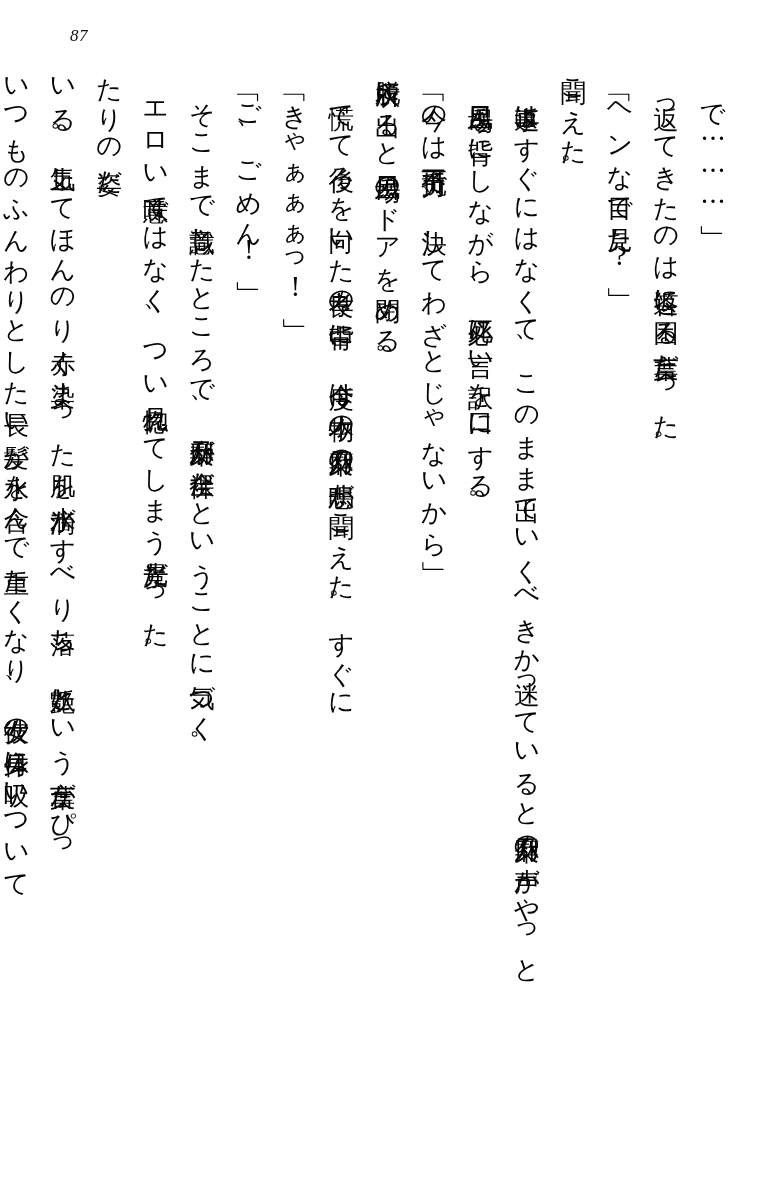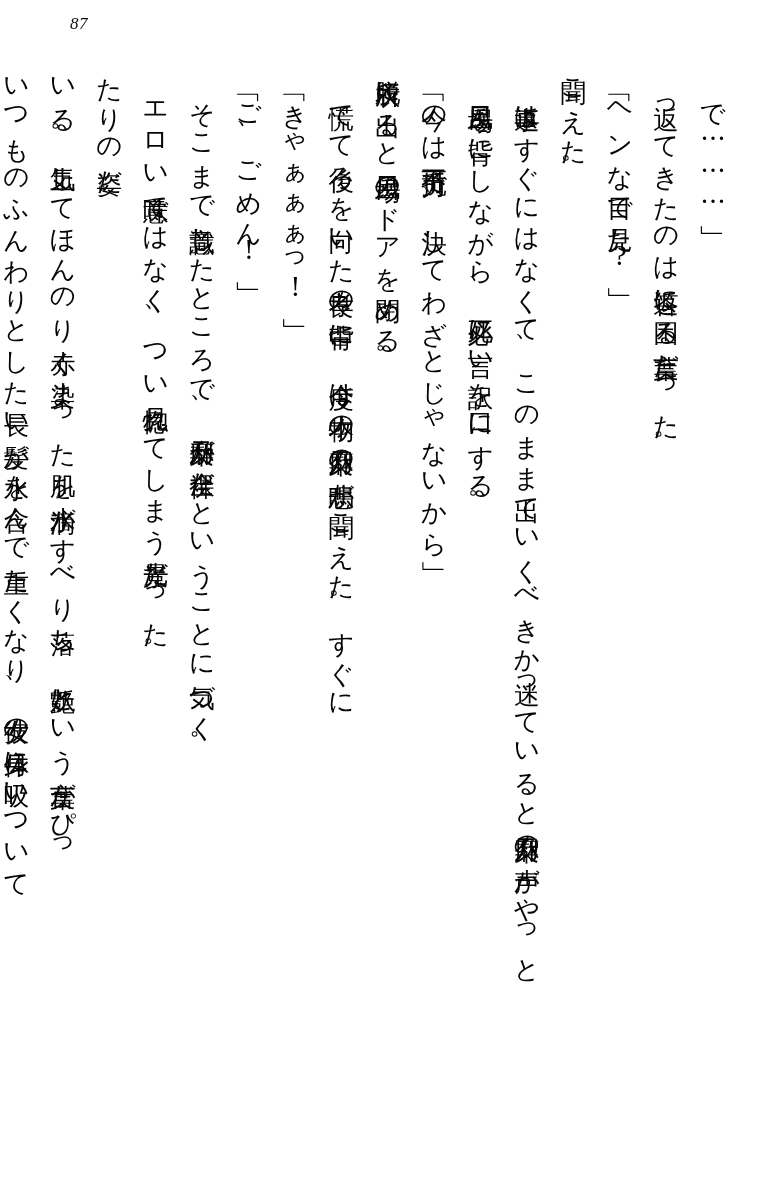--- a/index.html
+++ b/index.html
@@ -22,21 +22,21 @@
     top: 0;
     width: 772px;
     height: 1200px;
     background: #ffffff;
   }
 
   
   .page-number {
     position: absolute;
     left: 70px;
-    top: 14px;
+    top: 26px;
     font-family: "Liberation Serif", "DejaVu Serif", serif;
     font-style: italic;
     font-size: 17px;
     letter-spacing: 0.5px;
     color: #111;
   }
 
   
   .text-block {
     position: absolute;

